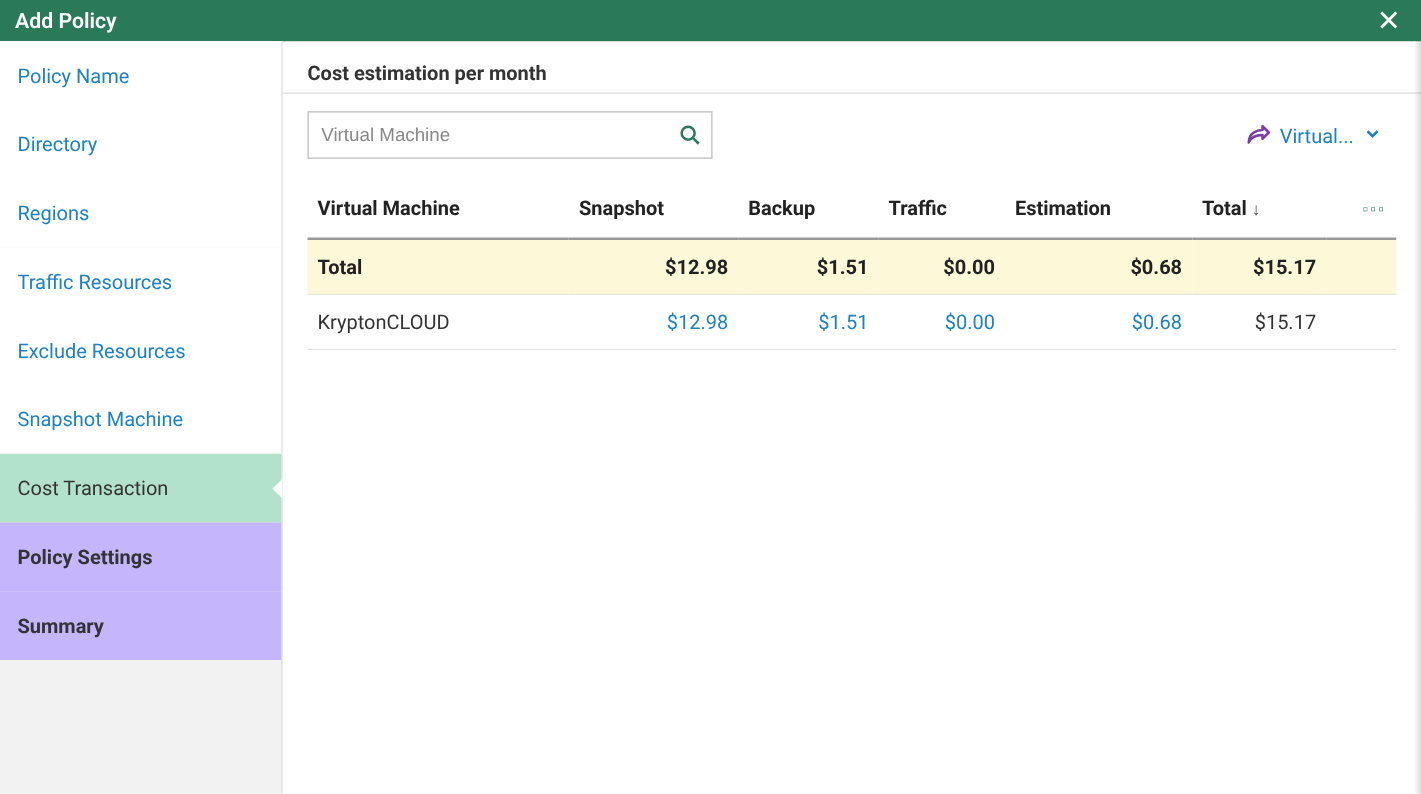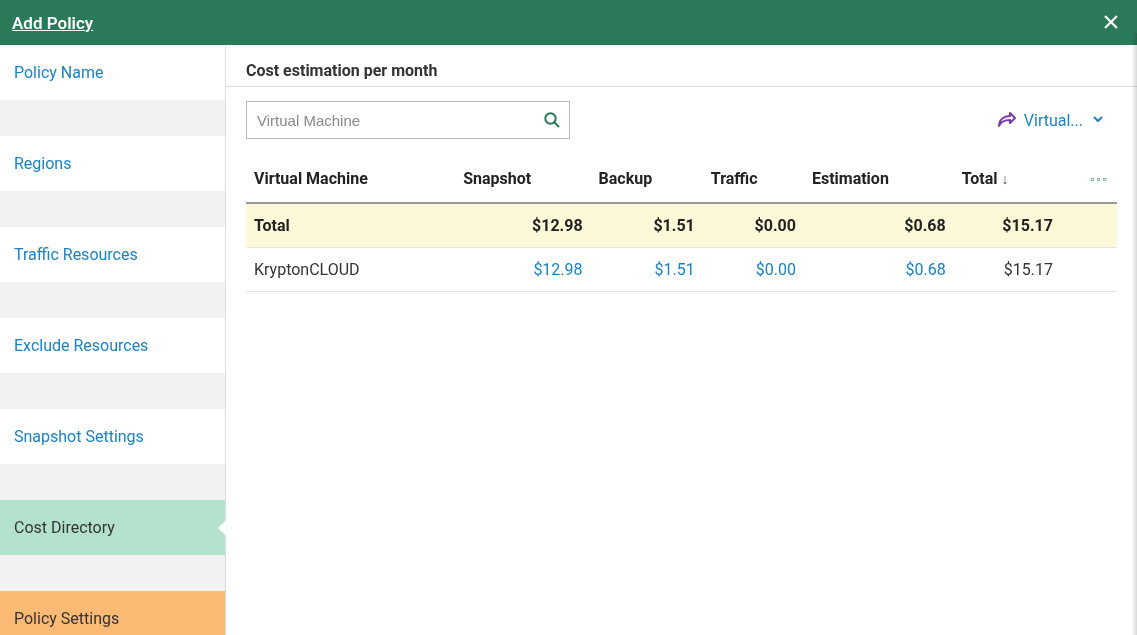--- a/index.html
+++ b/index.html
@@ -9,46 +9,44 @@
     color: #333;
     background: #fff;
     width: 1137px;
     height: 635px;
     overflow: hidden;
     position: relative;
   }
   .header {
     background: #2a7a5a;
     color: #fff;
-    height: 45px;
+    height: 33px;
     display: flex;
     align-items: center;
     justify-content: space-between;
     padding: 0 12px;
     font-size: 17px;
     font-weight: 600;
-    text-decoration: underline;
   }
   .close-x {
     cursor: pointer;
     font-size: 20px;
     line-height: 1;
     padding: 0 6px;
   }
   .body {
     display: flex;
     height: calc(100% - 33px);
   }
   .sidebar {
     width: 226px;
     background: #f2f2f2;
     border-right: 1px solid #ddd;
     display: flex;
     flex-direction: column;
-    gap: 36px;
   }
   .sidebar-item {
     padding: 18px 14px;
     font-size: 16px;
     color: #1a82c5;
     cursor: pointer;
     background: #fff;
     position: relative;
   }
   .sidebar-item.active {
@@ -60,22 +58,23 @@
     position: absolute;
     right: -1px;
     top: 50%;
     transform: translateY(-50%);
     width: 0; height: 0;
     border-top: 8px solid transparent;
     border-bottom: 8px solid transparent;
     border-right: 8px solid #fff;
   }
   .sidebar-item.grey {
-    background: #fdba74;
-    color: #333;
+    background: #c4b5fd;
+    color: #333;
+    font-weight: bold;
   }
   .main {
     flex: 1;
     padding: 0;
     overflow: auto;
     position: relative;
   }
   .section-title {
     font-weight: 700;
     font-size: 16px;
@@ -185,26 +184,28 @@
     <svg width="16" height="16" viewBox="0 0 16 16">
         <line x1="2" y1="2" x2="14" y2="14" stroke="#fff" stroke-width="2.2"></line>
         <line x1="14" y1="2" x2="2" y2="14" stroke="#fff" stroke-width="2.2"></line>
       </svg>
   </span>
 </div>
 
 <div class="body">
   <div class="sidebar">
     <div class="sidebar-item"><span>Policy Name</span></div>
+    <div class="sidebar-item"><span>Directory</span></div>
     <div class="sidebar-item"><span>Regions</span></div>
     <div class="sidebar-item"><span>Traffic Resources</span></div>
     <div class="sidebar-item"><span>Exclude Resources</span></div>
-    <div class="sidebar-item"><span>Snapshot Settings</span></div>
-    <div class="sidebar-item active"><span>Cost Directory</span></div>
+    <div class="sidebar-item"><span>Snapshot Machine</span></div>
+    <div class="sidebar-item active"><span>Cost Transaction</span></div>
     <div class="sidebar-item grey"><span>Policy Settings</span></div>
+    <div class="sidebar-item grey"><span>Summary</span></div>
   </div>
 
   <div class="main">
     <div class="section-title">Cost estimation per month</div>
 
 
     <div class="toolbar">
       <div class="search-box">
         <input type="text" placeholder="Virtual Machine" style="">
         <span class="search-icon">

